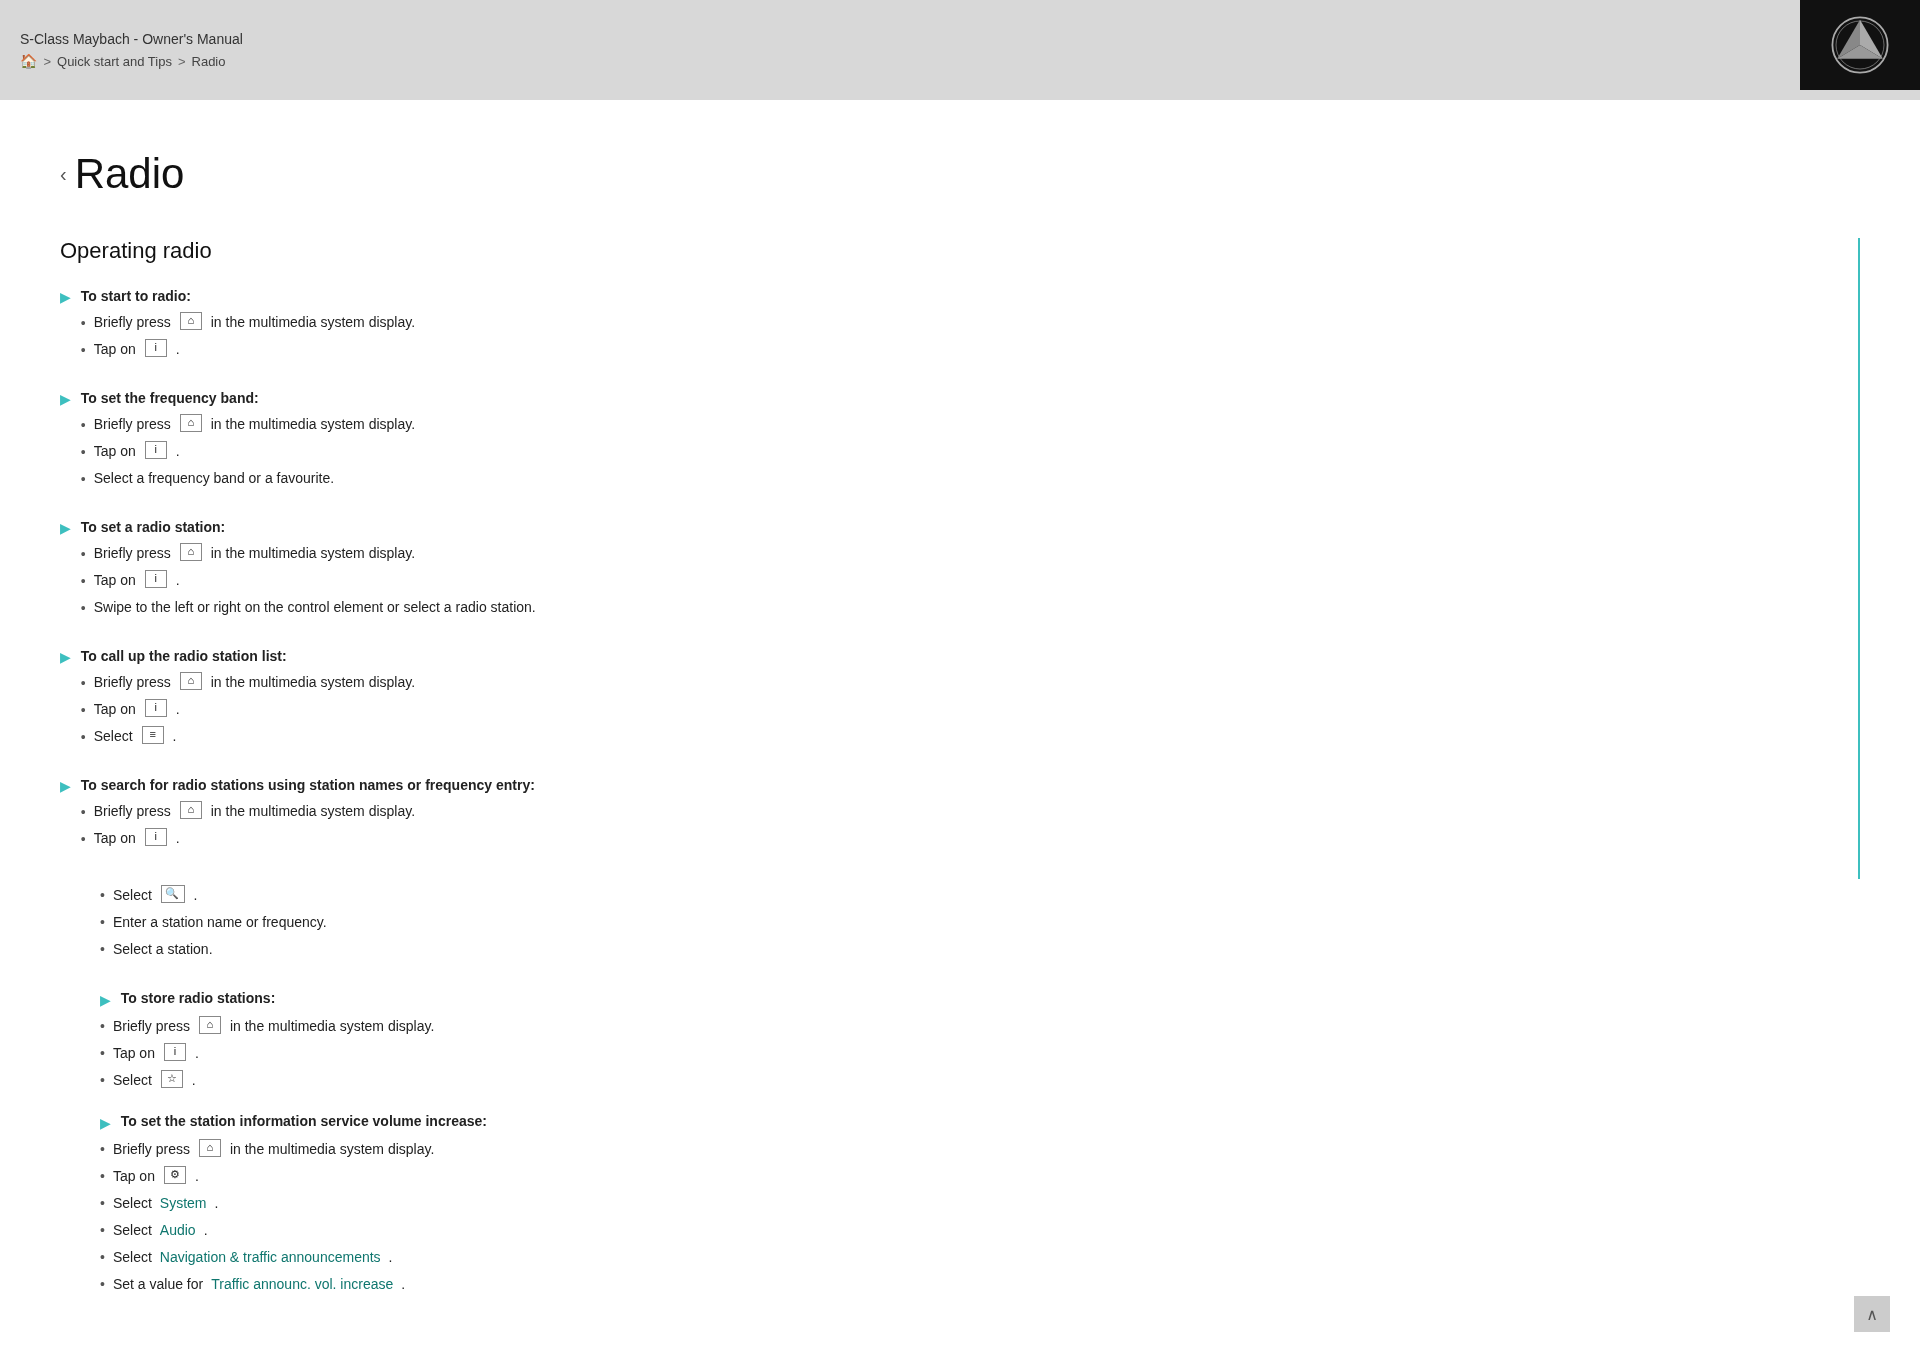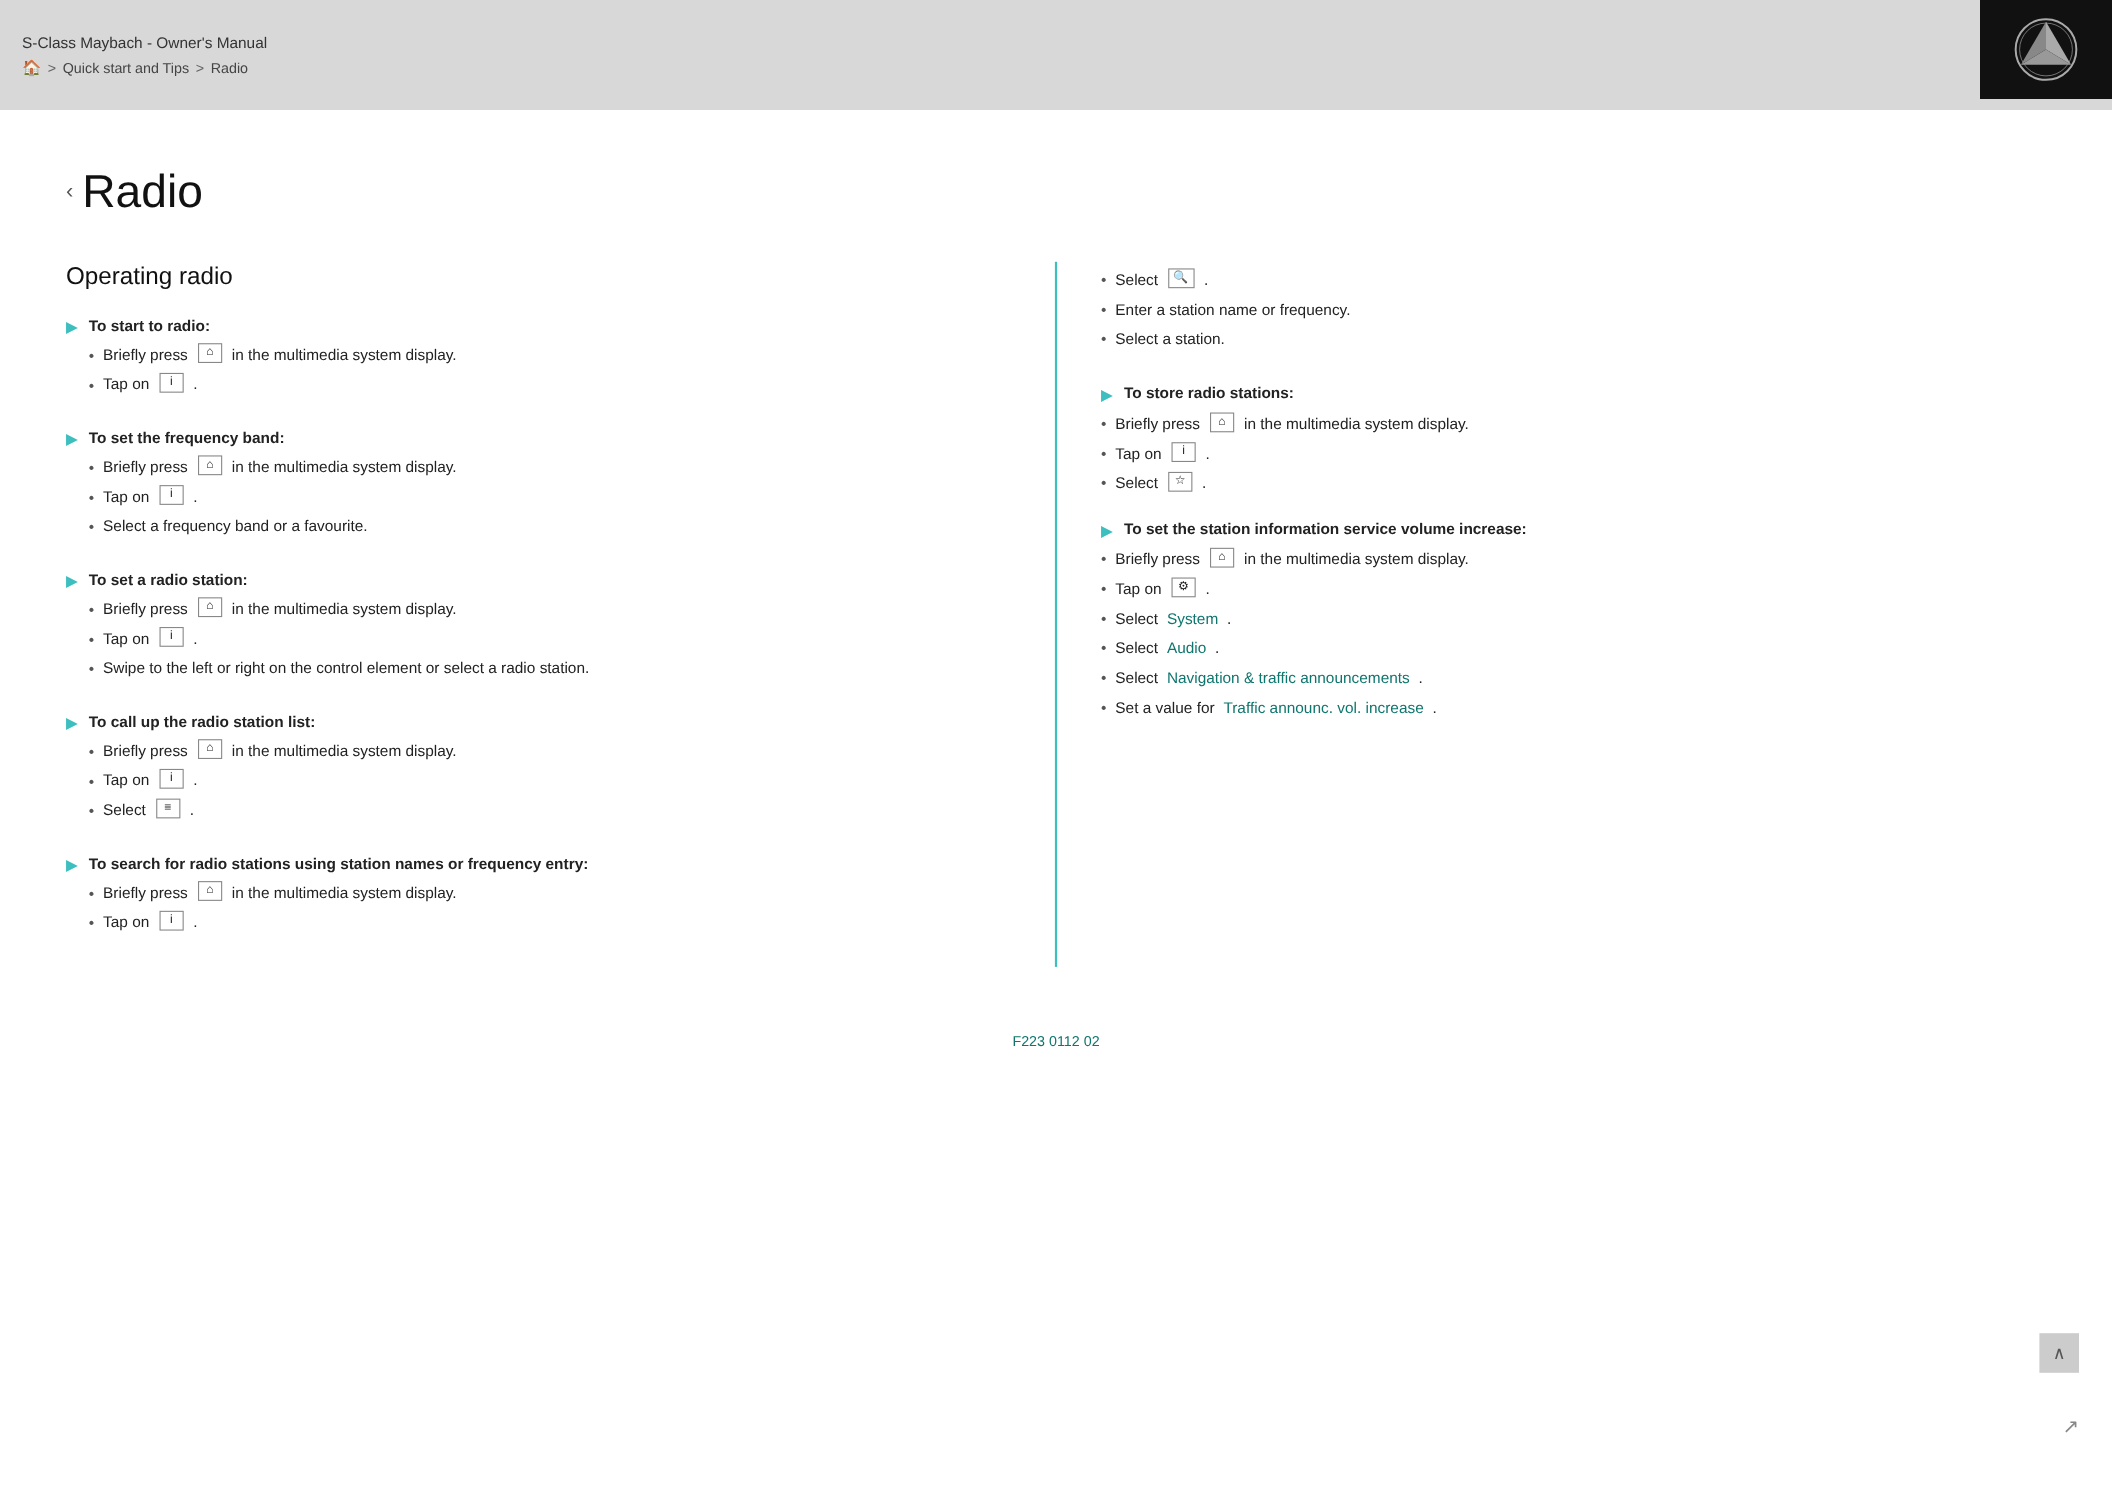--- a/index.html
+++ b/index.html
@@ -78,20 +78,21 @@
     .page-title {
       font-size: 42px;
       font-weight: 300;
       color: #111;
     }
 
     
     .content-columns {
       display: flex;
       gap: 0;
+      flex-direction: column;
     }
     .col-left {
       flex: 1;
       padding-right: 40px;
       border-right: 2px solid #3dbfbf;
     }
     .col-right {
       flex: 1;
       padding-left: 40px;
     }

